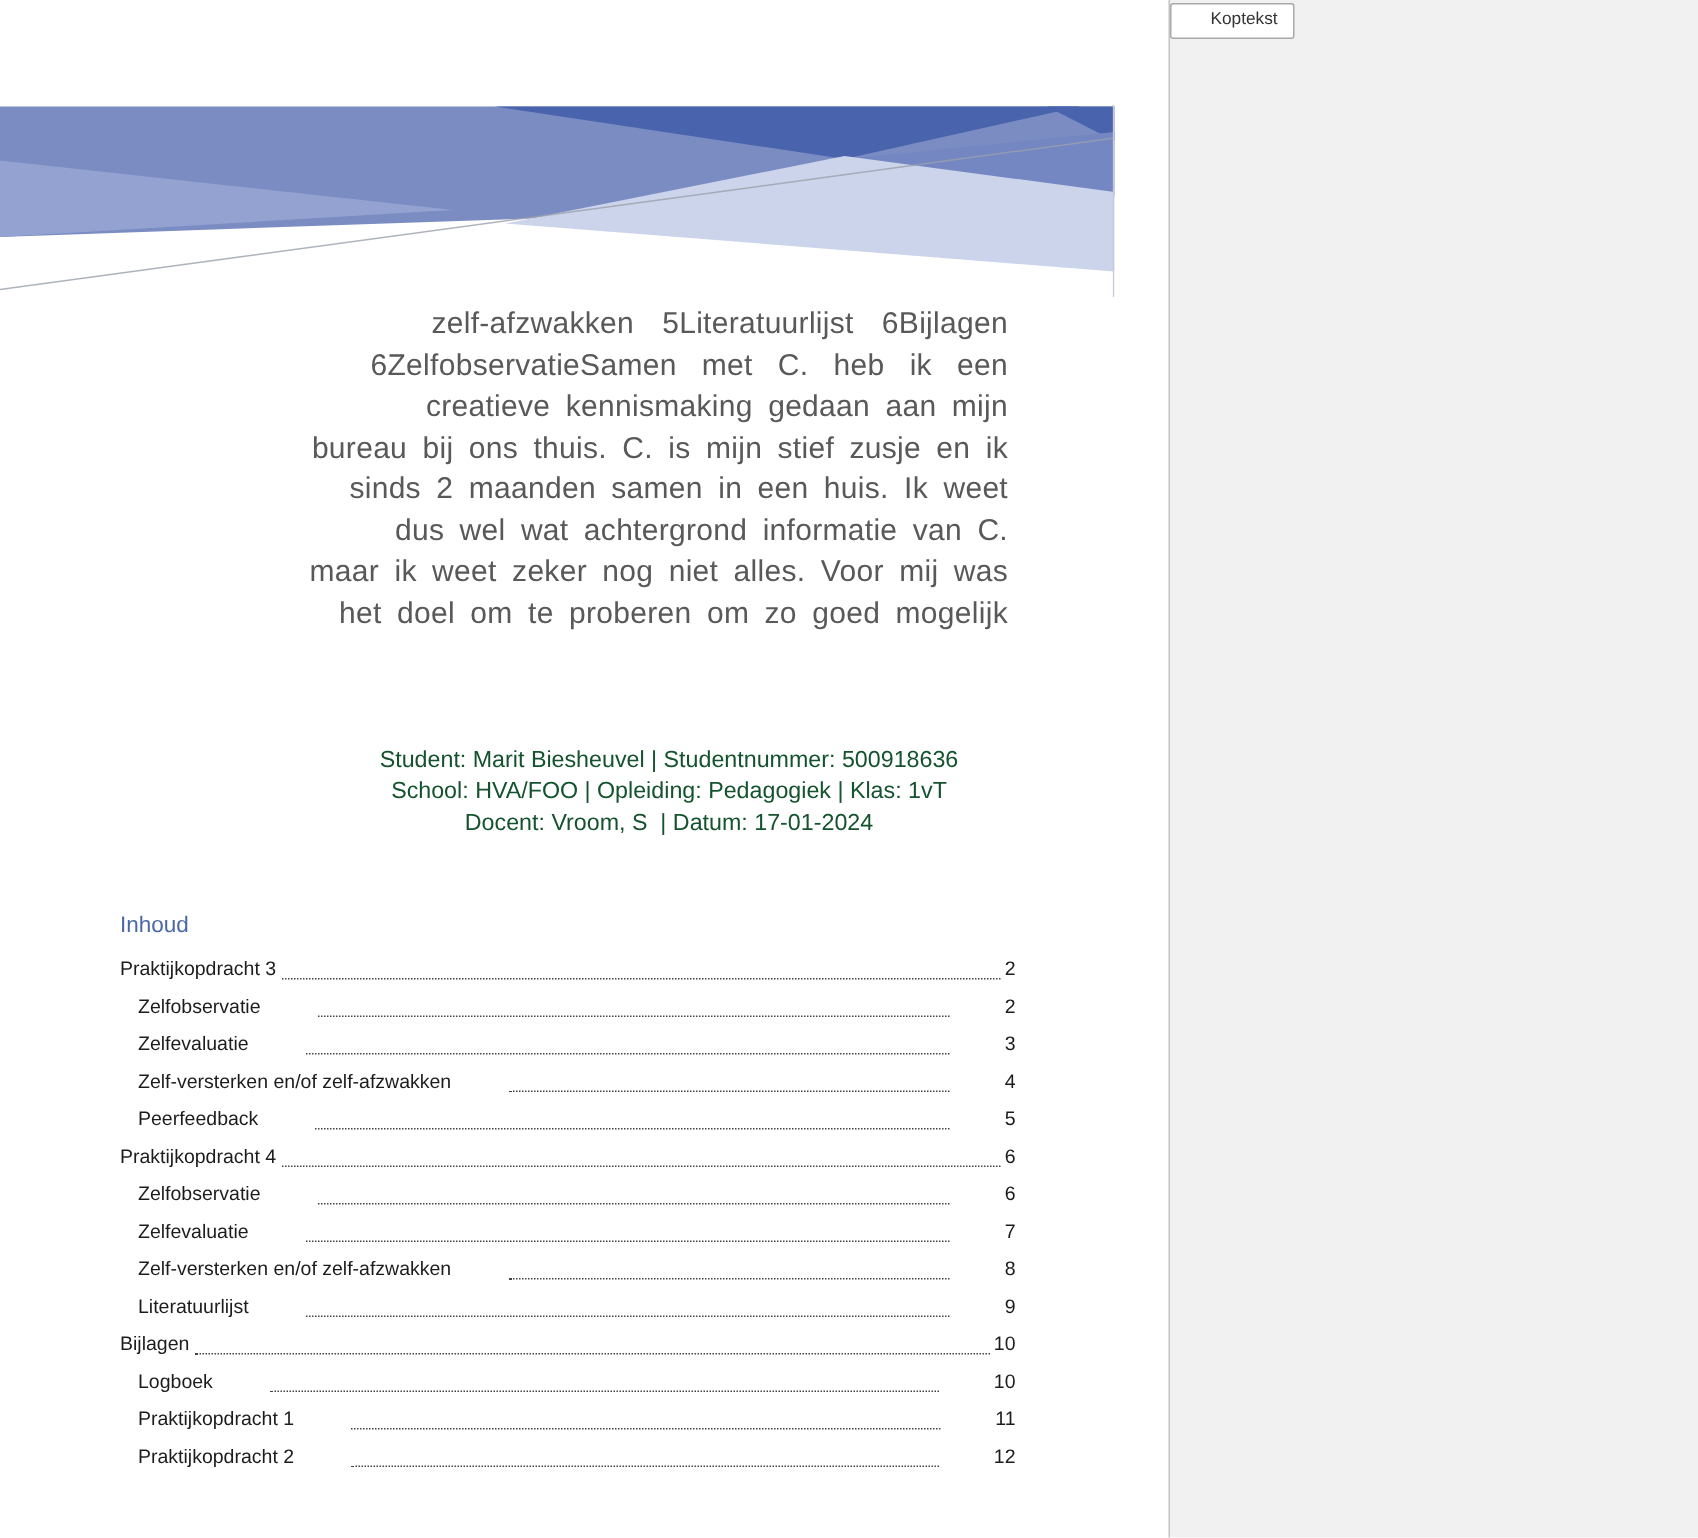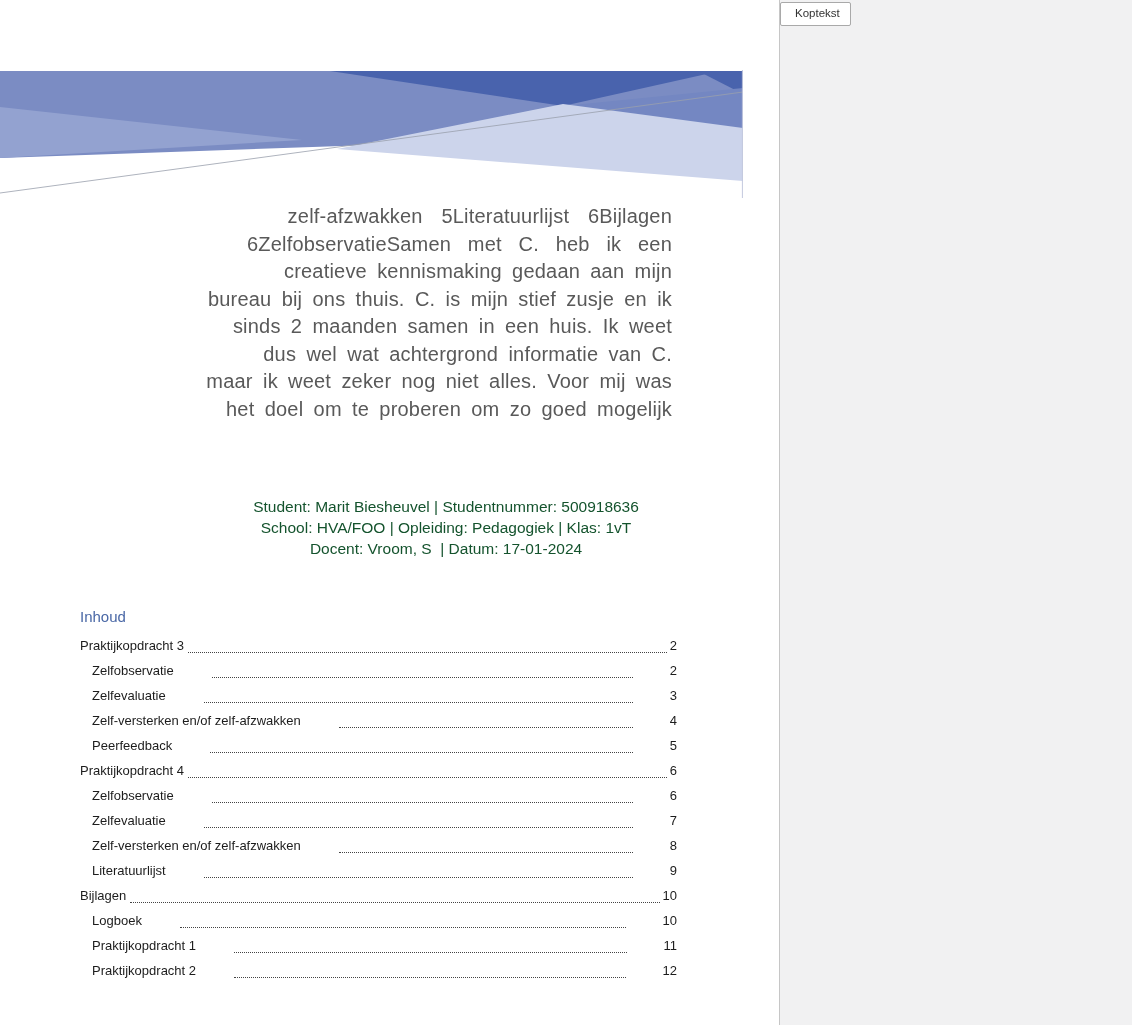--- a/index.html
+++ b/index.html
@@ -16,21 +16,21 @@
     position:absolute;left:0;top:70px;width:743px;height:130px;
   }
   
   .canvas-panel{
     position:absolute;left:779px;top:0;width:353px;height:1025px;
     background:#f1f1f2;border-left:1px solid #c6c6c6;box-sizing:border-box;
   }
   .header-tab{
     position:absolute;left:780px;top:2px;
     background:#ffffff;border:1px solid #a9a9a9;border-radius:2px;
-    padding:4px 10px 5px 14px;font-size:11.5px;color:#333333;line-height:13px;
+    padding:4px 10px 5px 26px;font-size:11.5px;color:#333333;line-height:13px;
     white-space:nowrap;
   }
   
   .body-paragraph{
     position:absolute;left:112px;top:203px;width:560px;
     text-align:right;font-size:20px;line-height:27.5px;color:#595959;
     letter-spacing:0.2px;
   }
   .para-line{white-space:pre;word-spacing:4.5px;}
   .para-line:nth-child(1){word-spacing:13px;}

